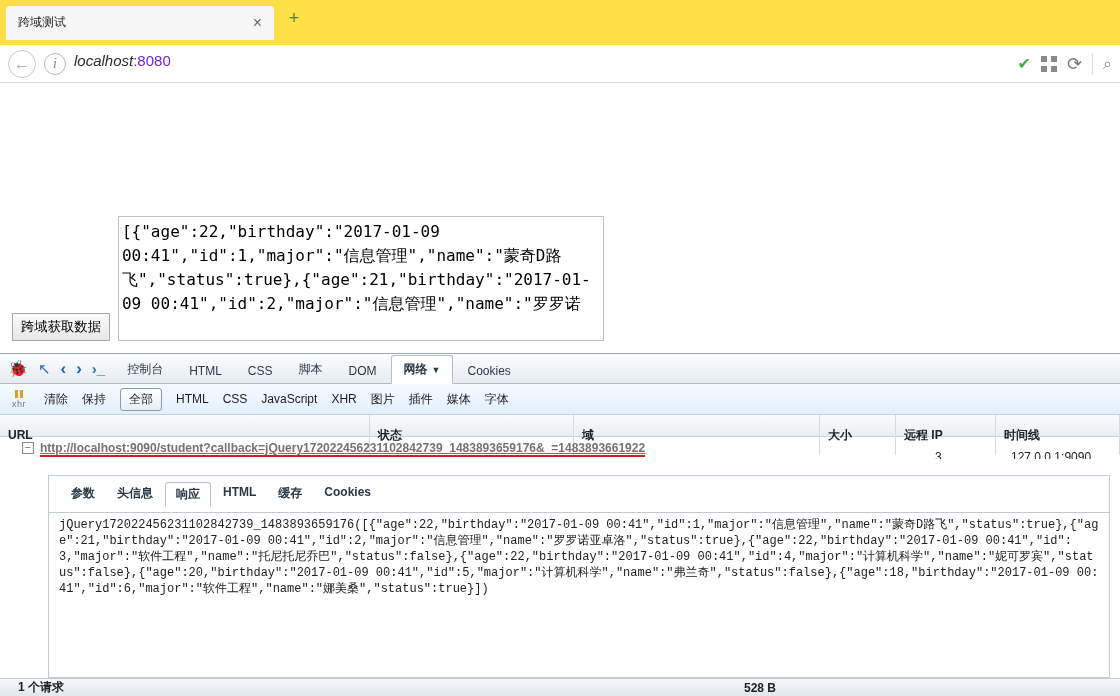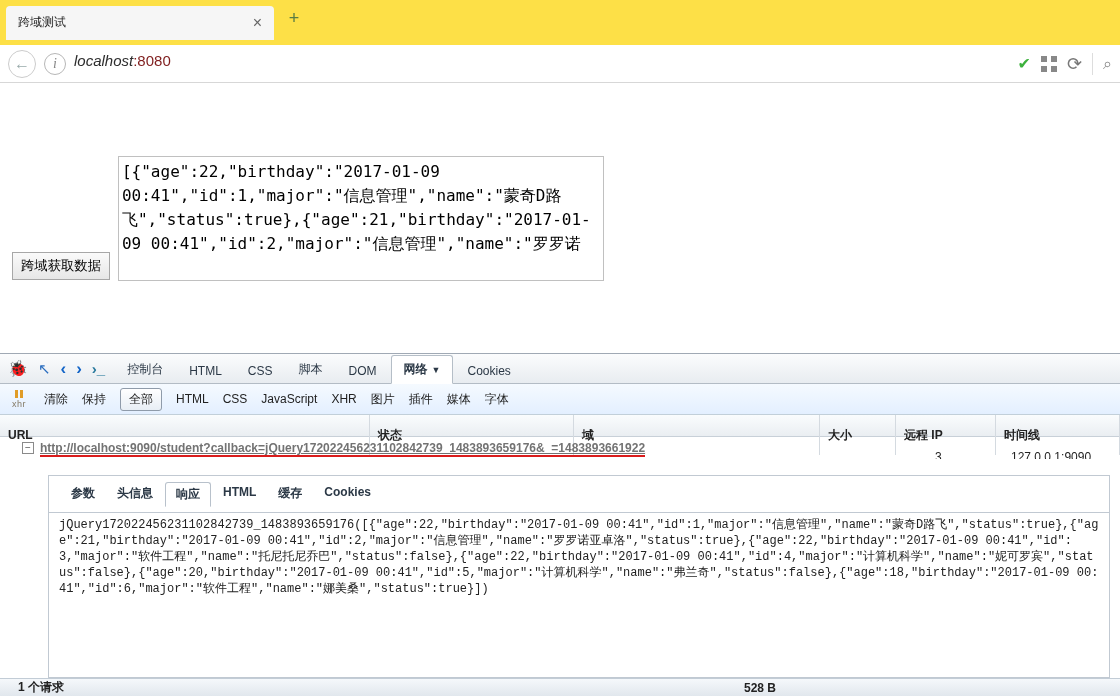--- a/index.html
+++ b/index.html
@@ -10,34 +10,34 @@
   .tab{position:relative;width:268px;height:34px;background:#f6f6f6;border-top-left-radius:4px;border-top-right-radius:4px;display:flex;align-items:center;padding:0 12px;margin-bottom:0;}
   .tab-title{flex:1;overflow:hidden;text-overflow:ellipsis;white-space:nowrap;}
   .tab .close{font-size:16px;color:#666;margin-left:auto;}
   .new-tab{width:20px;height:20px;display:flex;align-items:center;justify-content:center;font-size:18px;color:#5a7c43;margin:0 0 8px 10px;}
 
   .urlbar{height:38px;background:#fff;border-bottom:1px solid #d7d7d7;display:flex;align-items:center;padding:0 8px;gap:8px;position:relative;}
   .nav-back{width:28px;height:28px;border:1px solid #ccc;border-radius:50%;display:flex;align-items:center;justify-content:center;color:#9aa;font-size:16px;}
   .info-icon{width:22px;height:22px;border:1px solid #b7b7b7;border-radius:50%;display:flex;align-items:center;justify-content:center;color:#888;font-style:italic;font-size:14px;font-family:Georgia,serif;}
   .url-input{flex:1;height:24px;border:none;font-size:15px;outline:none;}
   .url-input .host{color:#2d2d2d;font-style:italic;}
-  .url-input .port{color:#7f1d1d;}
+  .url-input .port{color:#6d28d9;}
   .url-right{display:flex;align-items:center;gap:10px;margin-left:auto;}
   .shield{color:#3db13d;font-size:16px;}
   .qr{width:16px;height:16px;background:
     linear-gradient(#888,#888)0 0/6px 6px no-repeat,
     linear-gradient(#888,#888)10px 0/6px 6px no-repeat,
     linear-gradient(#888,#888)0 10px/6px 6px no-repeat,
     linear-gradient(#888,#888)10px 10px/6px 6px no-repeat;}
   .refresh{color:#777;font-size:18px;}
   .sep{width:1px;height:22px;background:#ddd;}
   .magnify{color:#888;font-size:16px;}
 
   
-  .page{height:270px;padding:12px;display:flex;align-items:center;gap:8px;}
+  .page{height:270px;padding:12px;display:flex;align-items:flex-end;gap:8px;}
   .btn{padding:4px 8px;border:1px solid #a7a7a7;background:linear-gradient(#fafafa,#e7e7e7);cursor:pointer;}
   .ta{width:486px;height:125px;resize:none;font-family:SimSun,monospace;font-size:16px;line-height:24px;padding:3px;border:1px solid #c0c0c0;overflow-y:scroll;}
   .btn-wrap{margin-top:95px;}
 
   
   .devtools{border-top:1px solid #a0a9b4;display:flex;flex-direction:column;height:343px;}
   .dt-top{height:30px;background:linear-gradient(#fbfcfd,#e8ecf0);border-bottom:1px solid #b3bcc5;display:flex;align-items:center;padding:0 8px;gap:10px;}
   .bug{color:#c57b18;font-size:16px;}
   .pointer{color:#2a6dbf;font-size:15px;}
   .arrow-nav{color:#1264c7;font-size:17px;font-weight:bold;}

